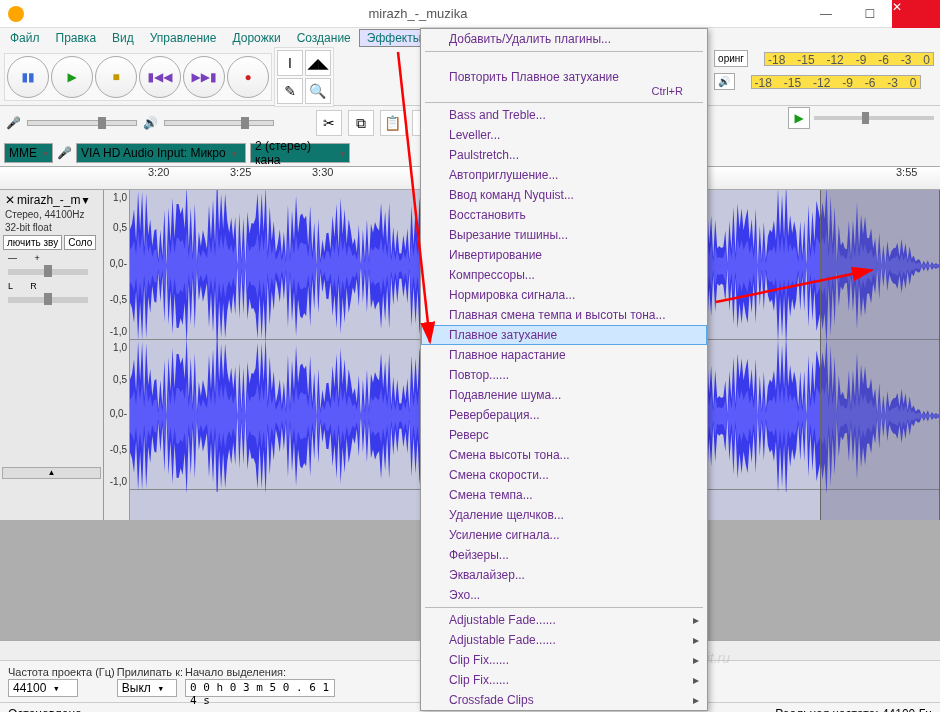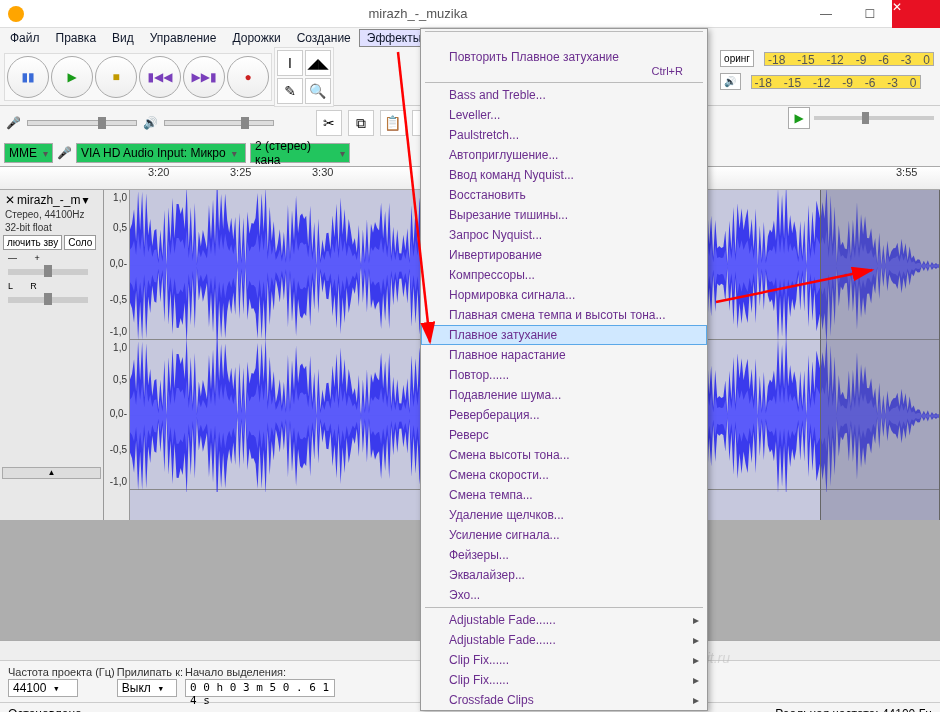--- a/index.html
+++ b/index.html
@@ -6,34 +6,34 @@
 body { width: 940px; height: 712px; background: #fff; overflow: hidden; position: relative; }
 
 .titlebar { height: 28px; background: #fff; display: flex; align-items: center; padding-left: 8px; border-bottom: 1px solid #ddd; }
 .titlebar-icon { width: 16px; height: 16px; background: #ffa500; border-radius: 50%; margin-right: 8px; }
 .titlebar-text { flex: 1; text-align: center; color: #555; font-size: 13px; }
 .titlebar-buttons { display: flex; }
 .tb-btn { width: 44px; height: 28px; display: flex; align-items: center; justify-content: center; color: #555; }
 .tb-close { background: #e81123; color: #fff; width: 48px; }
 
 .menubar { height: 20px; display: flex; align-items: center; padding: 0 2px; background: #f5f5f5; }
-.menu-item { padding: 2px 8px; color: #0f172a; cursor: default; }
+.menu-item { padding: 2px 8px; color: #0f766e; cursor: default; }
 .menu-item.active { background: #e0e0ff; border: 1px solid #888; padding: 1px 7px; }
 
 .toolbar-row1 { height: 58px; display: flex; align-items: center; padding: 4px; background: #f5f5f5; border-bottom: 1px solid #ccc; gap: 2px; }
 .tgroup { display: flex; gap: 2px; padding: 2px; border: 1px solid #ddd; background: #f9f9f9; }
 .transport-btn { width: 42px; height: 42px; border: 1px solid #aaa; border-radius: 50%; background: linear-gradient(#fff, #eee); display: flex; align-items: center; justify-content: center; cursor: pointer; }
 .tool-btn { width: 26px; height: 26px; border: 1px solid #ccc; background: #fff; display: flex; align-items: center; justify-content: center; cursor: pointer; font-size: 14px; }
 
 .toolbar-row2 { height: 34px; display: flex; align-items: center; padding: 4px 6px; background: #f5f5f5; gap: 6px; }
 .mic-slider, .vol-slider { width: 110px; height: 6px; background: #ddd; border: 1px solid #aaa; position: relative; }
 .slider-thumb { position: absolute; width: 8px; height: 12px; background: #888; top: -4px; }
 
 .device-row { height: 26px; display: flex; align-items: center; padding: 2px 4px; background: #f5f5f5; gap: 4px; }
-.dev-select { border: 1px solid #aaa; padding: 1px 4px; background: #22c55e; height: 20px; display: flex; align-items: center; gap: 6px; }
+.dev-select { border: 1px solid #aaa; padding: 1px 4px; background: #0f766e; height: 20px; display: flex; align-items: center; gap: 6px; }
 .dev-select::after { content: "▾"; color: #555; font-size: 10px; }
 
 .ruler { height: 24px; background: linear-gradient(#fff,#eee); border-top: 1px solid #aaa; border-bottom: 1px solid #aaa; position: relative; overflow: hidden; }
 .ruler-label { position: absolute; top: -1px; font-size: 11px; color: #333; }
 
 .track-area { position: relative; background: #aeaeae; height: 330px; display: flex; }
 .track-panel { width: 104px; background: #e8e8e8; border-right: 1px solid #999; padding: 2px; }
 .tp-title { padding: 1px 3px; font-size: 10px; display: flex; align-items: center; gap: 2px; }
 .tp-info { padding: 1px 3px; font-size: 10px; color: #333; }
 .tp-btn { border: 1px solid #999; padding: 1px 3px; background: #fff; font-size: 10px; display: inline-block; margin: 1px; }
@@ -62,21 +62,21 @@
 
 .effects-menu { position: absolute; left: 420px; top: 28px; width: 288px; background: #f5f5f5; border: 1px solid #999; box-shadow: 2px 2px 6px rgba(0,0,0,0.3); z-index: 100; }
 .em-item { padding: 3px 24px 3px 28px; color: #6b2e8e; cursor: default; position: relative; display: flex; justify-content: space-between; align-items: center; }
 .em-item.highlight { background: #d0e8ff; border: 1px solid #5ba8e8; padding: 2px 23px 2px 27px; }
 .em-sep { height: 1px; background: #bbb; margin: 2px 4px; }
 .em-submenu::after { content: "▸"; position: absolute; right: 8px; color: #555; }
 .em-shortcut { color: #6b2e8e; font-size: 11px; margin-top: 28px; }
 
 
 .meters { position: absolute; right: 6px; top: 50px; display: flex; flex-direction: column; gap: 6px; }
-.meter { display: flex; align-items: center; gap: 10px; }
+.meter { display: flex; align-items: center; gap: 16px; }
 .meter-label { font-size: 10px; padding: 2px 3px; border: 1px solid #aaa; background: #fff; }
 .meter-bar { width: 170px; height: 14px; background: #fde047; border: 1px solid #aaa; display: flex; justify-content: space-between; padding: 0 3px; font-size: 8px; color: #555; }
 
 .rec-transport { position: absolute; right: 6px; top: 107px; display: flex; gap: 4px; }
 .rec-btn { width: 22px; height: 22px; border: 1px solid #aaa; background: #fff; display: flex; align-items: center; justify-content: center; font-size: 12px; }
 
 
 .arrow { position: absolute; z-index: 200; pointer-events: none; }
 
 .watermark { position: absolute; bottom: 46px; right: 210px; color: #bbb; font-size: 14px; font-style: italic; opacity: 0.5; }
@@ -275,35 +275,37 @@
     <div class="status-label">Начало выделения:</div>
     <div class="status-input" style="width:150px;">0 0 h 0 3 m 5 0 . 6 1 4 s</div>
   </div>
 </div>
 <div class="status-row2">
   <span>Остановлено.</span>
   <span>Реальная частота: 44100 Гц</span>
 </div>
 
 <div class="effects-menu">
+  <div class="em-item">
+      <span>Добавить/Удалить плагины...</span>
+    </div>
   <div class="em-sep"></div>
   <div class="em-item">
       <span>Повторить Плавное затухание</span>
       <span class="em-shortcut">Ctrl+R</span>
     </div>
   <div class="em-sep"></div>
   <div id="em-items">
       <div class="em-item">Bass and Treble...</div>
       <div class="em-item">Leveller...</div>
       <div class="em-item">Paulstretch...</div>
       <div class="em-item">Автоприглушение...</div>
       <div class="em-item">Ввод команд Nyquist...</div>
       <div class="em-item">Восстановить</div>
       <div class="em-item">Вырезание тишины...</div>
-      <div class="em-item">Запрос Nyquist...</div>
       <div class="em-item">Инвертирование</div>
       <div class="em-item">Компрессоры...</div>
       <div class="em-item">Нормировка сигнала...</div>
       <div class="em-item">Плавная смена темпа и высоты тона...</div>
       <div class="em-item highlight">Плавное затухание</div>
       <div class="em-item">Плавное нарастание</div>
       <div class="em-item">Повтор......</div>
       <div class="em-item">Подавление шума...</div>
       <div class="em-item">Реверберация...</div>
       <div class="em-item">Реверс</div>

